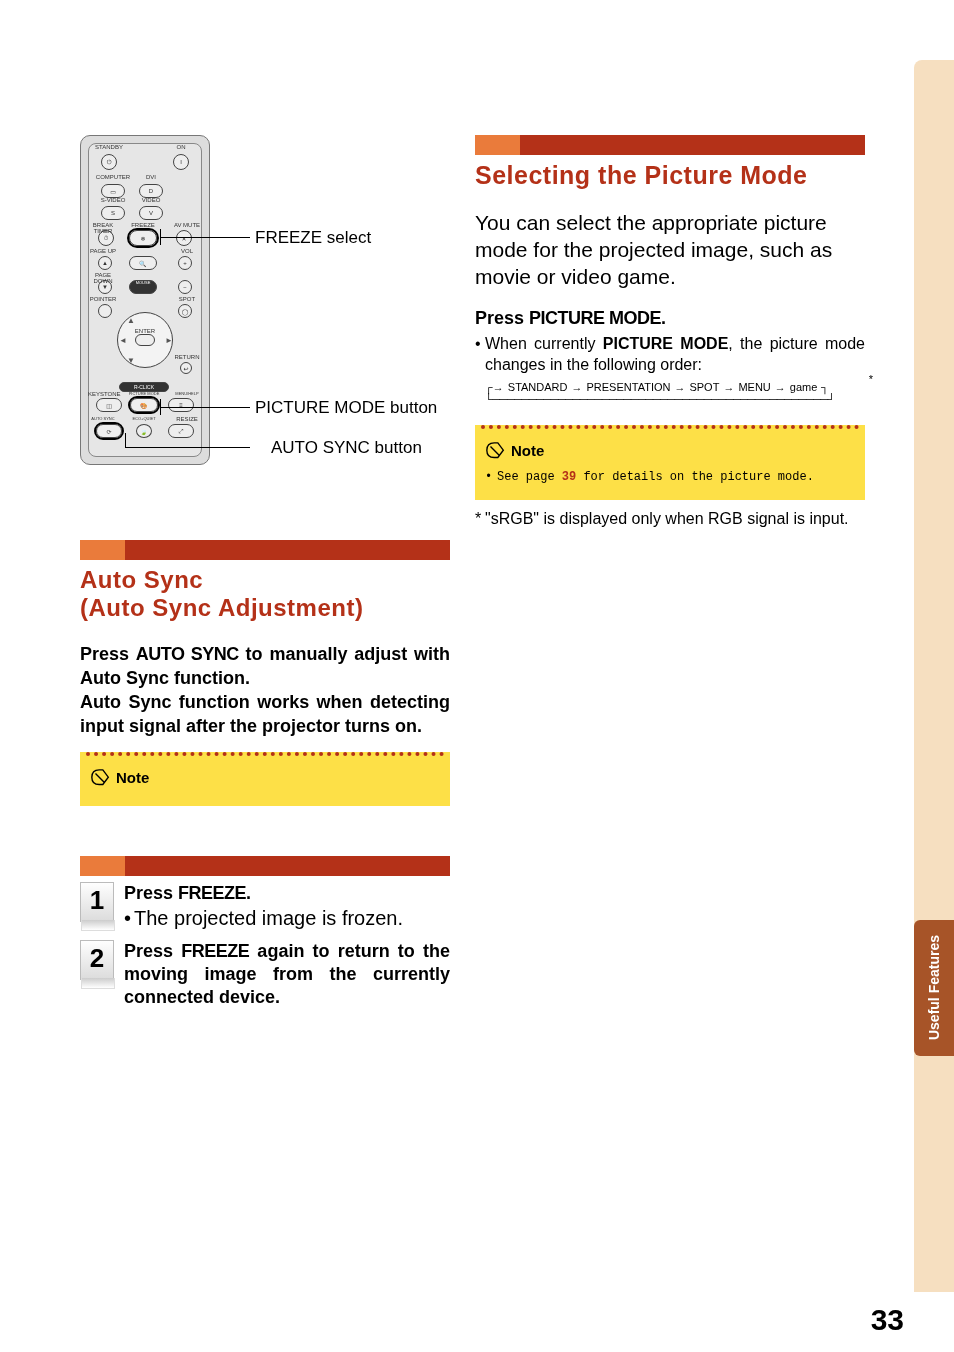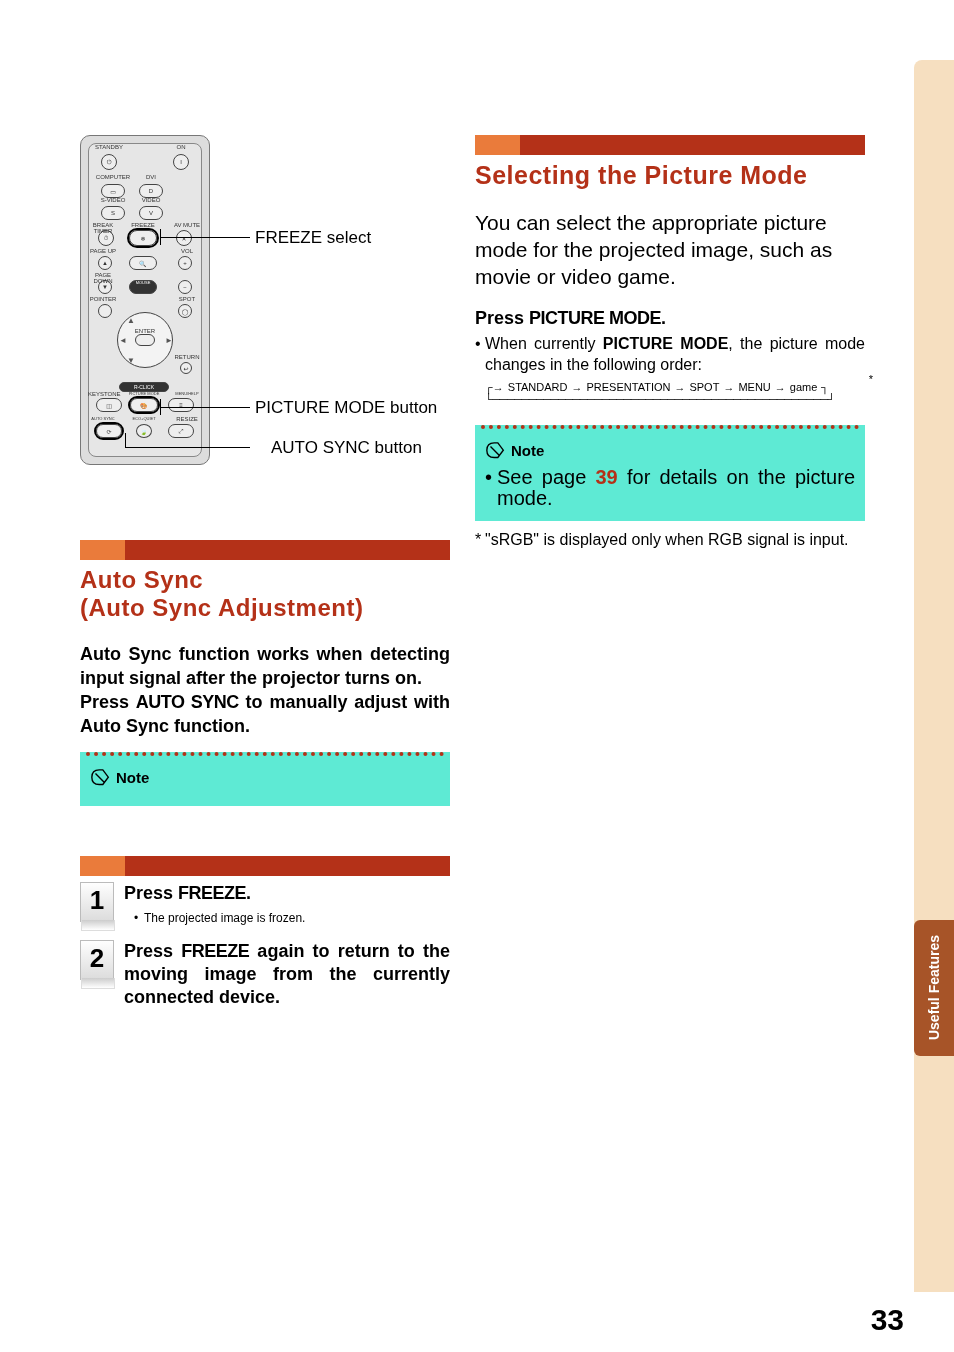--- a/index.html
+++ b/index.html
@@ -173,21 +173,21 @@
     }
     .bullet-text::before {
       content: "•";
       position: absolute;
       left: -10px;
       top: 0;
     }
     
     .note-box {
       margin-top: 14px;
-      background: #5eead4;
+      background: #fde047;
       padding: 10px 10px 12px 10px;
       position: relative;
     }
     .note-box::before {
       content: "";
       position: absolute;
       left: 6px; right: 6px; top: 0;
       border-top: 4px dotted #b43118;
     }
     .note-header {
@@ -197,25 +197,26 @@
       font-weight: bold;
       font-size: 15px;
       margin: 6px 0 8px 0;
     }
     .note-icon {
       display: inline-block;
       width: 22px;
       height: 18px;
     }
     .note-bullet {
-      font-size: 20px;
+      font-size: 12px;
       line-height: 21px;
       margin-left: 12px;
       position: relative;
       text-align: justify;
+      font-family: Liberation Mono, monospace;
     }
     .note-bullet::before {
       content: "•";
       position: absolute;
       left: -12px;
       top: 0;
     }
     .page-ref { color: #b43118; font-weight: bold; }
     
     .step-row {
@@ -249,23 +250,23 @@
     .step-text {
       flex: 1;
       font-size: 18px;
       line-height: 23px;
       font-weight: bold;
       text-align: justify;
     }
     .step-text .sub {
       display: block;
       font-weight: normal;
-      font-size: 12px;
+      font-size: 20px;
       margin-top: 2px;
-      margin-left: 20px;
+      margin-left: 10px;
       position: relative;
     }
     .step-text .sub::before {
       content: "•";
       position: absolute;
       left: -10px;
     }
     .kw { font-weight: 900; font-family: Arial Black, Arial, sans-serif; letter-spacing: -0.5px; }
     
     .mode-seq {
@@ -397,24 +398,24 @@
       <div class="callout" style="left:191px;top:303px;">AUTO SYNC button</div>
     </div>
 
     <div class="spacer" style="height:45px;"></div>
 
     <div class="section-bar"></div>
     <div class="section-title">
       <span style="white-space:pre-line;">Auto Sync
 (Auto Sync Adjustment)</span>
     </div>
-    <div class="instr-strong">Auto Sync function works when detecting input signal after the projector turns on.</div>
     <div class="instr-strong">
       <span>Press </span><span class="kw">AUTO SYNC</span><span> to manually adjust with Auto Sync function.</span>
     </div>
+    <div class="instr-strong">Auto Sync function works when detecting input signal after the projector turns on.</div>
 
     <div class="note-box">
       <div class="note-header">
         <span class="note-icon">
           <svg viewBox="0 0 24 20">
               <path d="M2 10 Q2 2 10 2 L14 2 L20 10 L14 18 L10 18 Q2 18 2 10 Z M6 6 L16 16" fill="none" stroke="#000" stroke-width="1.5"></path>
             </svg>
         </span>
         <span>Note</span>
       </div>

